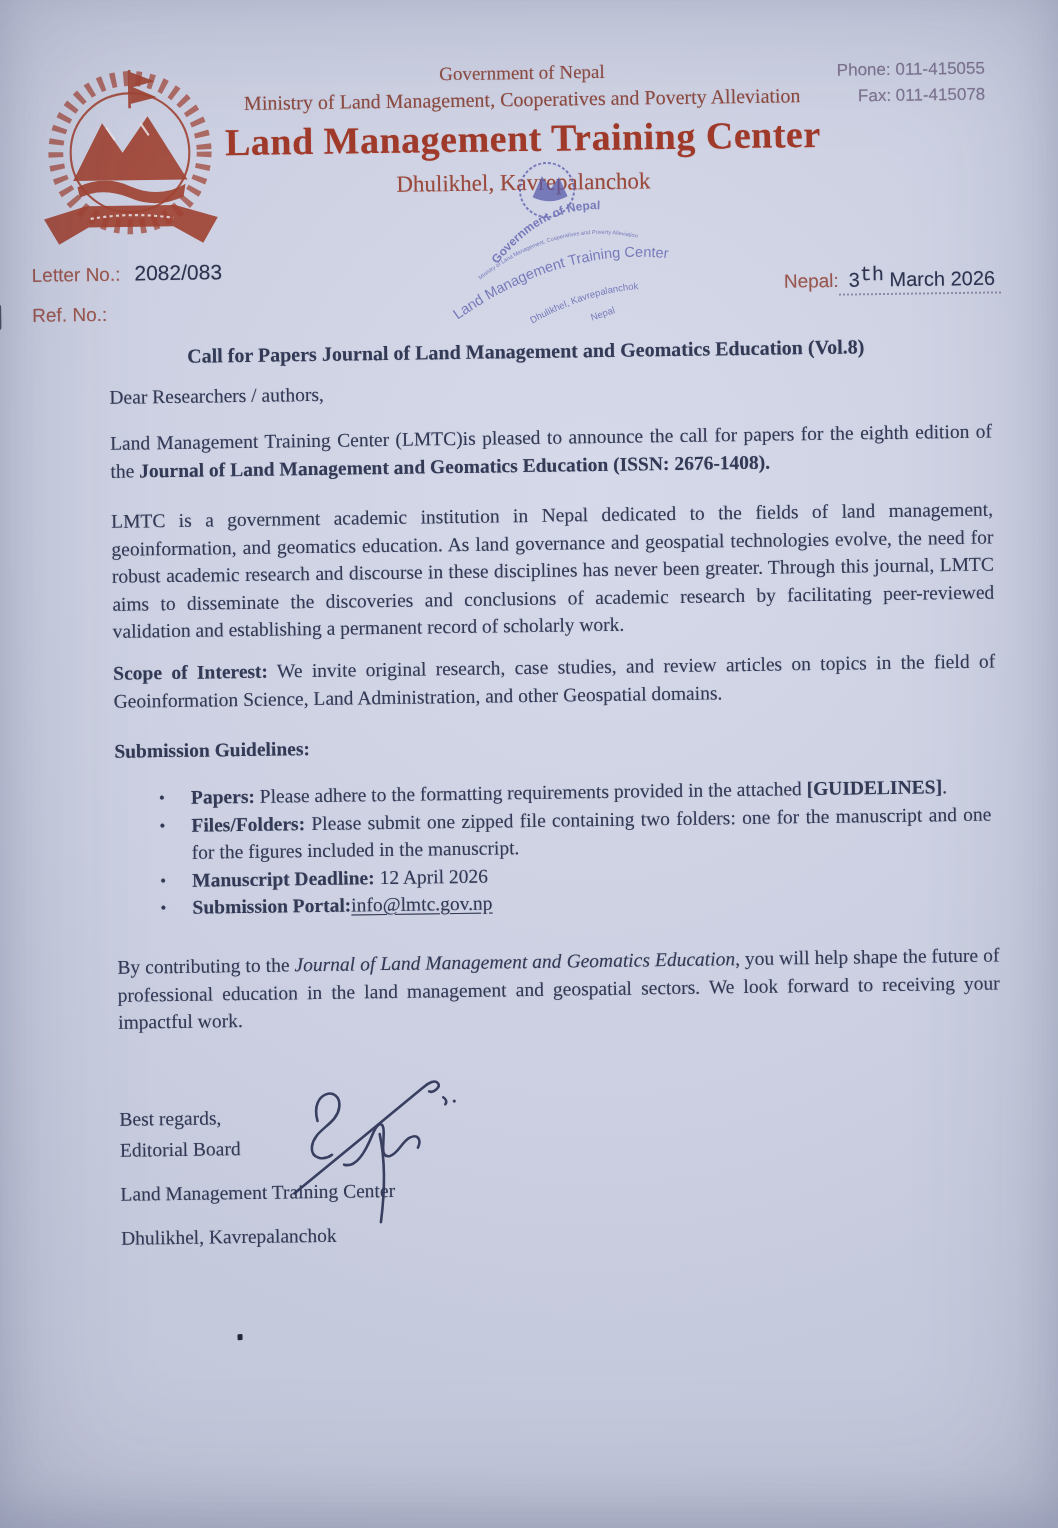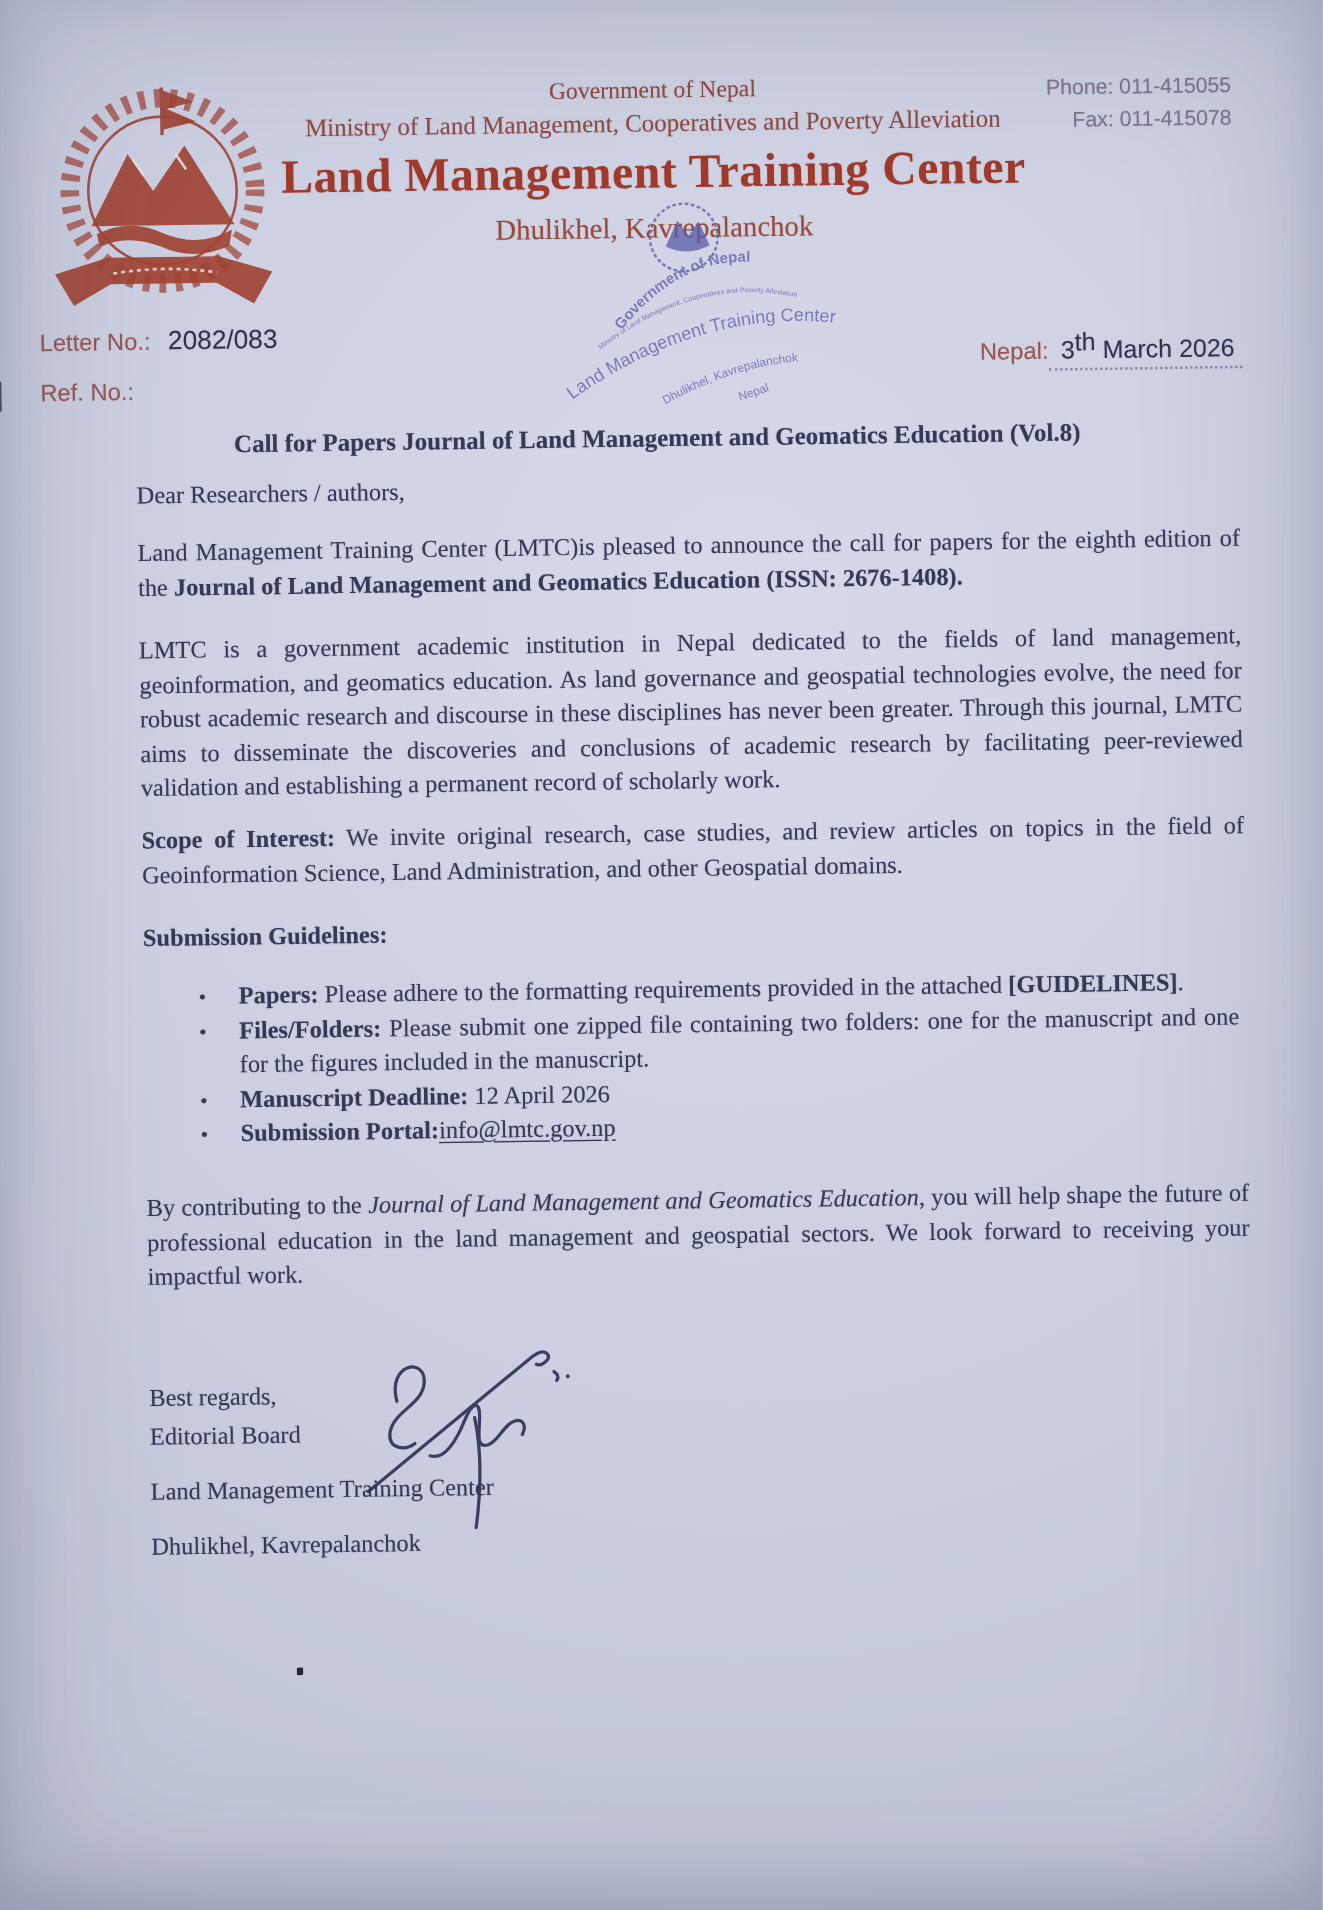--- a/index.html
+++ b/index.html
@@ -36,21 +36,21 @@
   .meta-label{font-family:"Liberation Sans",sans-serif;color:#99564e;font-size:19px;
     text-shadow:0 0 1px rgba(153,86,78,.35);}
   .meta-val{font-family:"Liberation Sans",sans-serif;color:#2e3450;font-size:21px;
     text-shadow:0 0 1px rgba(46,52,80,.35);}
   .letter-no{position:absolute;left:36px;top:256px;}
   .letter-no .meta-val{margin-left:14px;}
   .ref-no{position:absolute;left:36px;top:298px;}
   .date-wrap{position:absolute;left:788px;top:268px;white-space:nowrap;}
   .date-line{display:inline-block;border-bottom:2px dotted #8d89a8;padding:0 6px 2px 10px;}
   .date-line .meta-val{font-size:20px;}
-  .date-line sup{font-size:12px;}
+  .date-line sup{font-size:12px;font-family:Liberation Mono, monospace;}
 
   
   .ink{color:#333a56;text-shadow:0 0 1px rgba(51,58,86,.38);}
   .subject{position:absolute;left:0;top:340px;width:100%;text-align:center;
     font-size:20px;font-weight:bold;}
   .content{position:absolute;left:112px;top:0;width:882px;font-size:19.5px;line-height:27.5px;}
   .blk{position:absolute;left:0;width:882px;text-align:justify;}
   .salutation{top:378px;text-align:left;}
   .p1{top:424px;}
   .p2{top:502px;}

